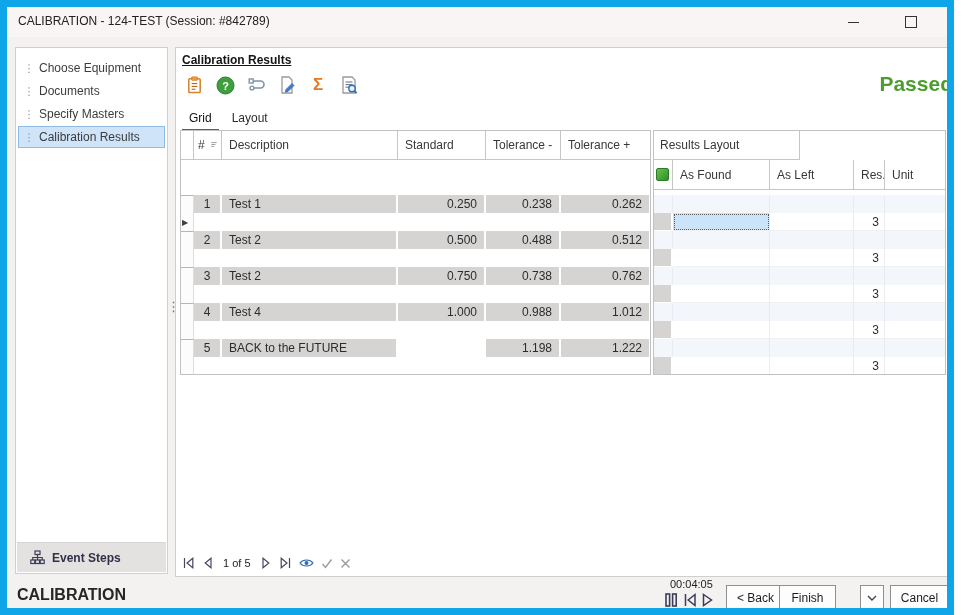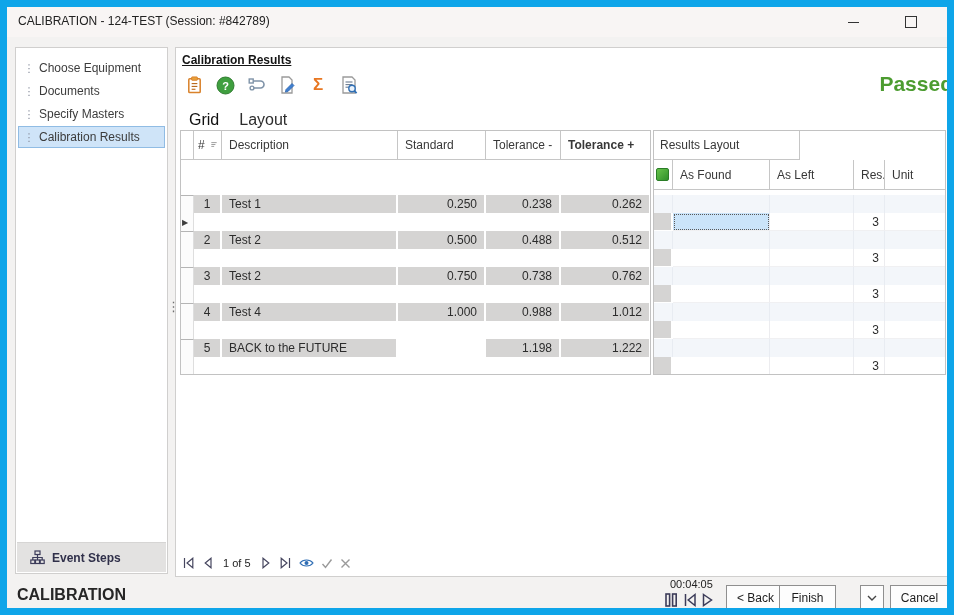--- a/index.html
+++ b/index.html
@@ -21,21 +21,21 @@
   .splitter{position:absolute;color:#6f6f6f;font-size:13px;line-height:6px;cursor:col-resize;}
   .split-l{left:160px;top:297px;} .split-r{left:951px;top:318px;}
   
   .main{position:absolute;left:168px;top:40px;width:793px;height:530px;background:#fff;border:1px solid #d0cfce;box-sizing:border-box;}
   .section-title{position:absolute;left:6px;top:5px;font-size:12px;font-weight:bold;text-decoration:underline;color:#141414;}
   .toolbar{position:absolute;left:8px;top:26px;height:22px;display:flex;gap:11px;align-items:center;}
   .tbtn{width:20px;height:20px;display:flex;align-items:center;justify-content:center;}
   .sumglyph{color:#e87722;font-weight:bold;font-size:17px;line-height:20px;}
   .passed{position:absolute;right:14px;top:24px;font-size:21px;font-weight:bold;color:#4c9c30;}
   .tabs{position:absolute;left:6px;top:61px;display:flex;gap:6px;}
-  .tab{padding:2px 7px 4px 7px;font-size:16px;color:#2d2d2d;}
+  .tab{padding:2px 7px 4px 7px;font-size:12px;color:#2d2d2d;}
   .tab.sel{border-bottom:3px solid #5b5a87;color:#111;}
   
   #data-grid{position:absolute;left:4px;top:82px;width:766px;height:245px;display:grid;
     grid-template-columns:14px 28px 176px 88px 75px 90px 2px 20px 97px 30px 54px 31px 61px;
     grid-template-rows:30px 30px 5px repeat(10,18px);}
   .outline{position:absolute;top:82px;height:245px;border:1px solid #c2c2c2;box-sizing:border-box;pointer-events:none;}
   .outlineL{left:4px;width:471px;} .outlineR{left:477px;width:293px;}
   .hc{background:#fff;border-right:1px solid #c6c6c6;border-bottom:1px solid #c6c6c6;display:flex;align-items:center;gap:6px;
       padding:0 7px;font-size:12px;color:#383838;box-sizing:border-box;white-space:nowrap;overflow:hidden;}
   .ghead{padding:0;}
@@ -176,21 +176,21 @@
         <span>#</span>
         <svg width="10" height="9" viewBox="0 0 10 9">
             <line x1="0.5" y1="1.5" x2="9" y2="1.5" stroke="#666" stroke-width="1"></line>
             <line x1="0.5" y1="4.5" x2="7" y2="4.5" stroke="#666" stroke-width="1"></line>
             <line x1="0.5" y1="7.5" x2="5" y2="7.5" stroke="#666" stroke-width="1"></line>
           </svg>
       </div>
       <div class="hc" style="grid-area:1/4/2/5;">Standard</div>
       <div class="hc" style="grid-area:1/3/2/4;">Description</div>
       <div class="hc" style="grid-area:1/5/2/6;">Tolerance -</div>
-      <div class="hc" style="grid-area:1/6/2/7;font-weight:bold;">Tolerance +</div>
+      <div class="hc" style="grid-area:1/6/2/7;">Tolerance +</div>
       <div class="hc" style="grid-area:1/8/2/11;">Results Layout</div>
 
       <div class="blankband" style="grid-area:2/1/3/7;"></div>
       <div class="hc iconcell" style="grid-area:2/8/3/9;">
         <div class="gicon"></div>
       </div>
       <div class="hc" style="grid-area:2/9/3/10;">As Found</div>
       <div class="hc" style="grid-area:2/10/3/12;">As Left</div>
       <div class="hc" style="grid-area:2/12/3/13;">Res.</div>
       <div class="hc" style="grid-area:2/13/3/14;">Unit</div>

